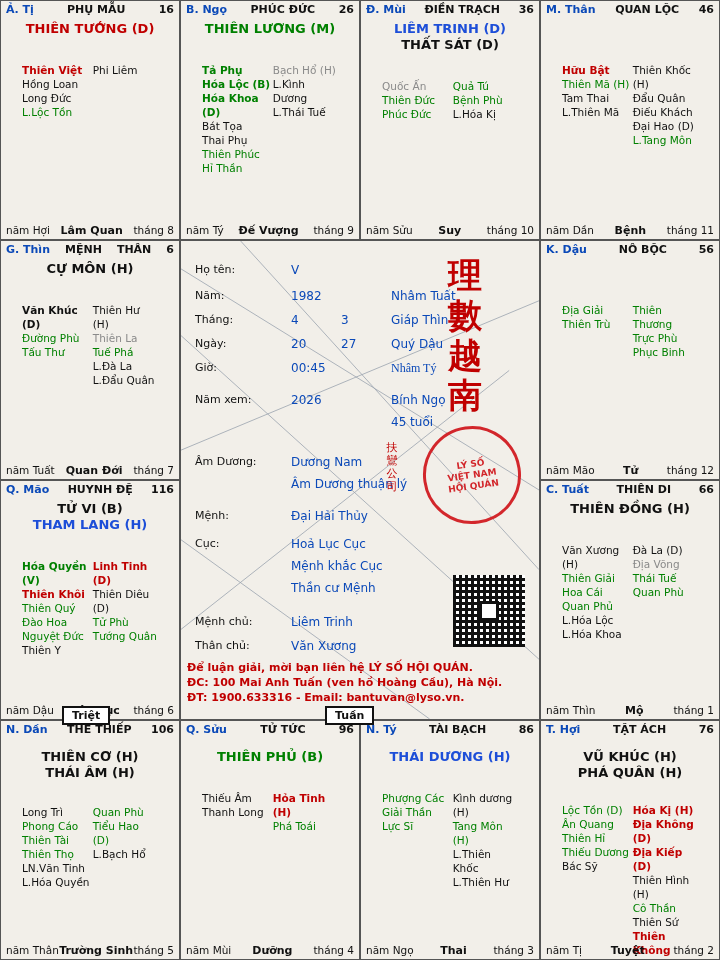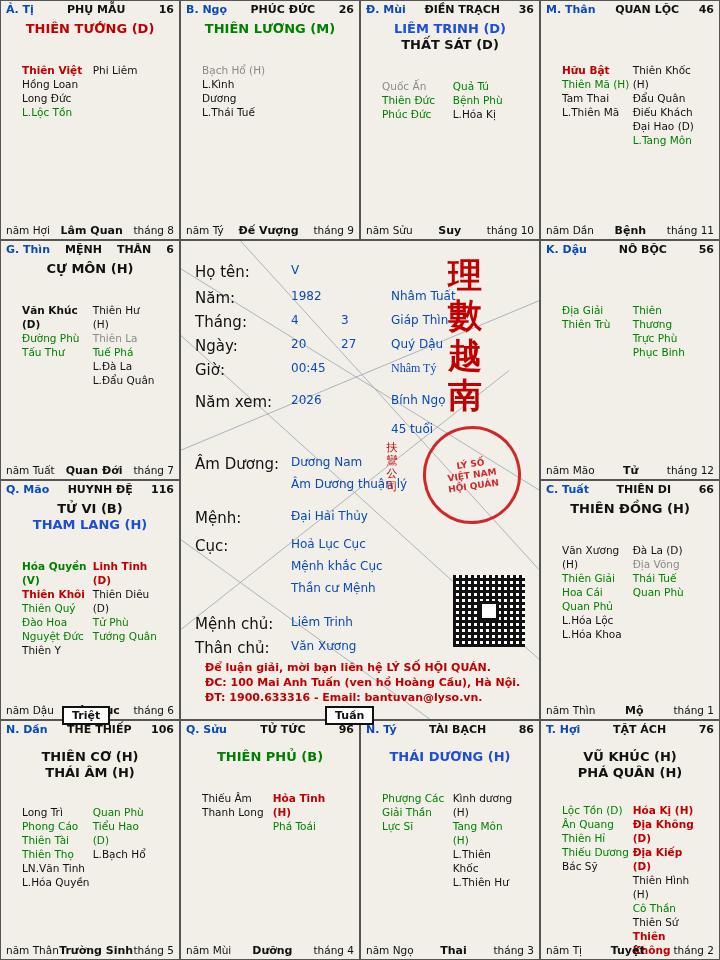--- a/index.html
+++ b/index.html
@@ -70,21 +70,21 @@
 
   
   #center{
     position:absolute;left:180px;top:240px;width:360px;height:480px;
     border:1px solid #555;box-sizing:border-box;
     background:transparent;
     overflow:hidden;
   }
   #center .lines{position:absolute;left:0;top:0;width:100%;height:100%;}
   .info{position:absolute;font-size:12px;color:#0b49b8;}
-  .lbl{position:absolute;font-size:15px;color:#111;}
+  .lbl{position:absolute;font-size:11px;color:#111;}
   .seal{
     position:absolute;right:14px;top:14px;width:120px;height:230px;
     text-align:center;
   }
   .sealchar{
     font-family:"DejaVu Serif","Liberation Serif",serif;
     font-size:34px;color:#c00000;font-weight:bold;line-height:40px;
   }
   .stamp{
     position:absolute;right:18px;top:185px;width:92px;height:92px;
@@ -104,21 +104,21 @@
     background:
       repeating-linear-gradient(0deg,#111 0 3px,transparent 3px 6px),
       repeating-linear-gradient(90deg,#111 0 3px,transparent 3px 6px);
     background-color:#fff;
   }
   .qr:after{
     content:"";position:absolute;left:26px;top:26px;width:20px;height:20px;
     background:#fff;border:3px solid #111;box-sizing:border-box;
   }
   .promo{
-    position:absolute;left:24px;right:10px;bottom:14px;
+    position:absolute;left:6px;right:10px;bottom:14px;
     color:#c00000;font-size:11px;line-height:15px;font-weight:bold;
   }
   .tag{
     position:absolute;background:#fff;border:2px solid #111;
     font-weight:bold;font-size:11px;padding:1px 8px;z-index:5;
   }
   .watermark{
     position:absolute;left:40px;bottom:44px;width:640px;
     font-size:54px;color:rgba(150,150,150,0.22);
     font-weight:bold;letter-spacing:1px;pointer-events:none;
@@ -162,20 +162,29 @@
   <div class="cell">
     <div class="hdr">
       <span class="branch">B. Ngọ</span>
       <span class="palace">PHÚC ĐỨC</span>
       <span class="num">26</span>
     </div>
     <div class="starsmain">
       <div class="m2">THIÊN LƯƠNG (M)</div>
     </div>
     <div class="cols">
+      <div class="colA">
+        <div class="green">Tả Phụ</div>
+        <div class="green">Hóa Lộc (B)</div>
+        <div class="green">Hóa Khoa (D)</div>
+        <div class="black">Bát Tọa</div>
+        <div class="black">Thai Phụ</div>
+        <div class="greenn">Thiên Phúc</div>
+        <div class="greenn">Hỉ Thần</div>
+      </div>
       <div class="colB">
         <div class="gray">Bạch Hổ (H)</div>
         <div class="black">L.Kình Dương</div>
         <div class="black">L.Thái Tuế</div>
       </div>
     </div>
     <div class="footer">
       <span class="age">năm Tý</span>
       <span class="big">Đế Vượng</span>
       <span class="mon">tháng 9</span>
@@ -515,21 +524,21 @@
   <div class="info" style="left:160px;top:96px;">27</div>
   <div class="info" style="left:210px;top:96px;">Quý Dậu</div>
 
   <div class="lbl" style="left:14px;top:120px;">Giờ:</div>
   <div class="info" style="left:110px;top:120px;">00:45</div>
   <div class="info" style="left:210px;top:120px;font-family:Liberation Serif, serif;">Nhâm Tý</div>
 
   <div class="lbl" style="left:14px;top:152px;">Năm xem:</div>
   <div class="info" style="left:110px;top:152px;">2026</div>
   <div class="info" style="left:210px;top:152px;">Bính Ngọ</div>
-  <div class="info" style="left:210px;top:174px;margin-top:7px;">45 tuổi</div>
+  <div class="info" style="left:210px;top:174px;">45 tuổi</div>
 
   <div class="lbl" style="left:14px;top:214px;">Âm Dương:</div>
   <div class="info" style="left:110px;top:214px;">Dương Nam</div>
   <div class="info" style="left:110px;top:236px;">Âm Dương thuận lý</div>
 
   <div class="lbl" style="left:14px;top:268px;">Mệnh:</div>
   <div class="info" style="left:110px;top:268px;">Đại Hải Thủy</div>
 
   <div class="lbl" style="left:14px;top:296px;">Cục:</div>
   <div class="info" style="left:110px;top:296px;">Hoả Lục Cục</div>

